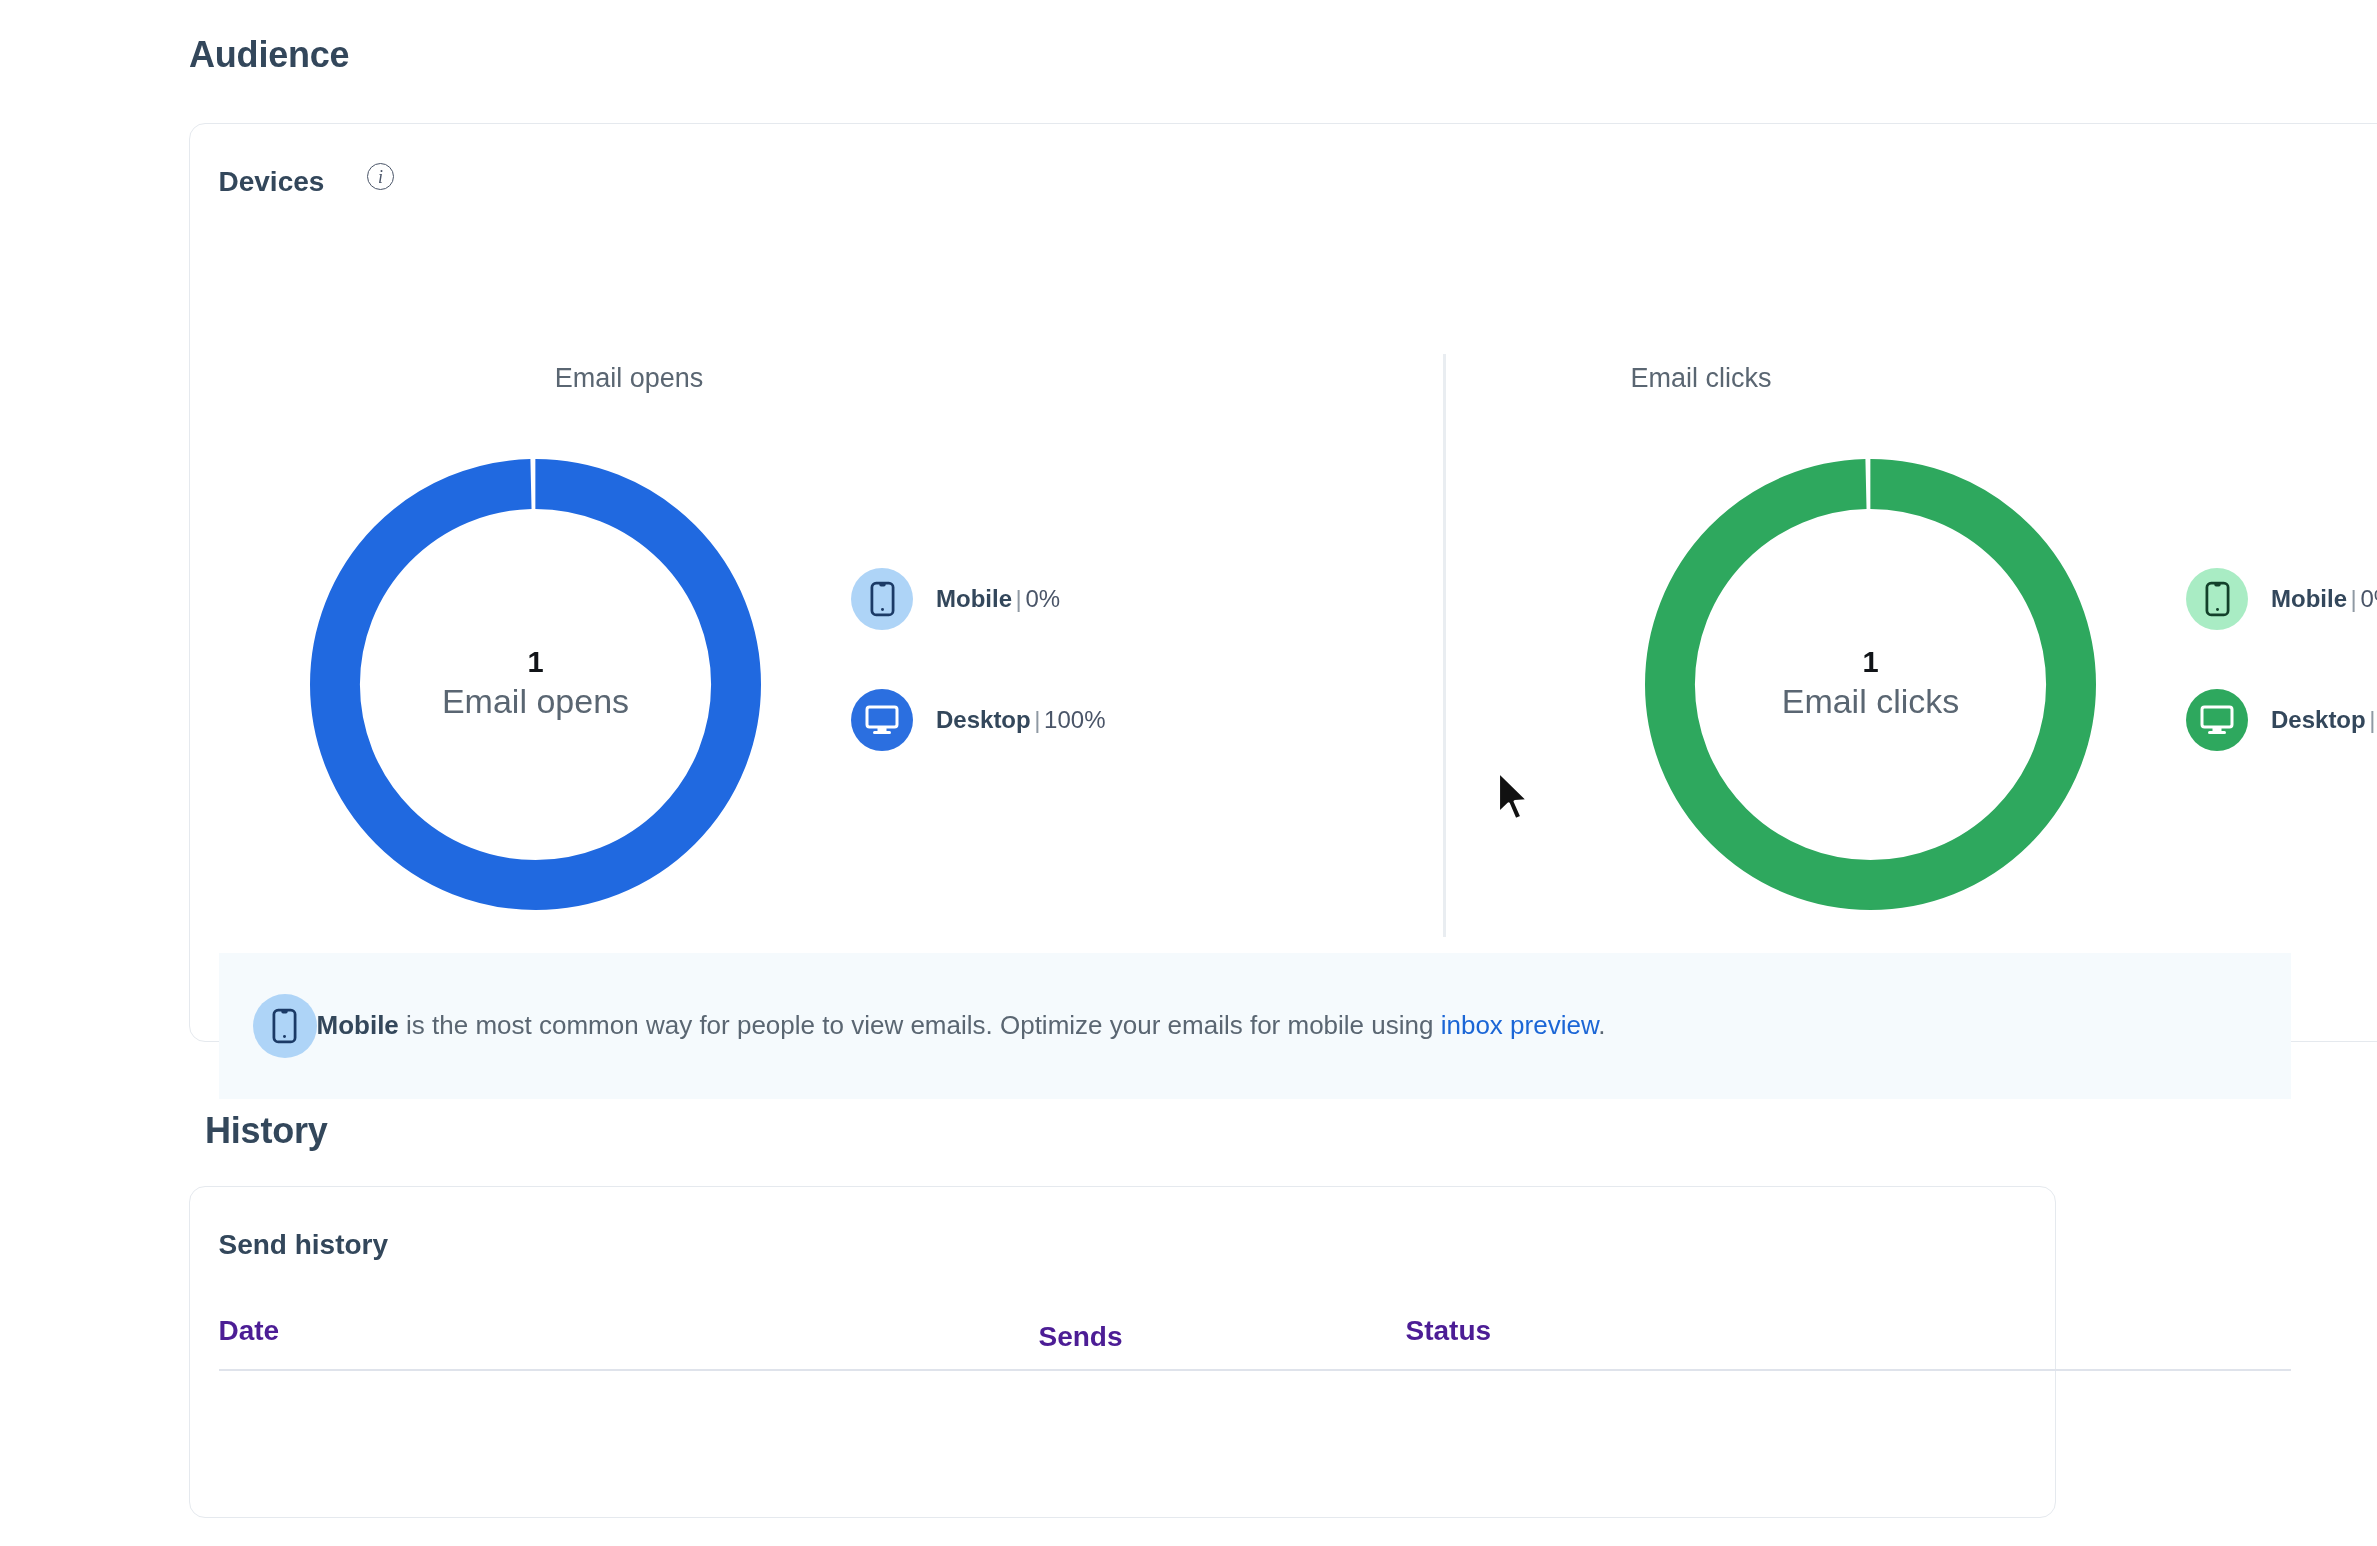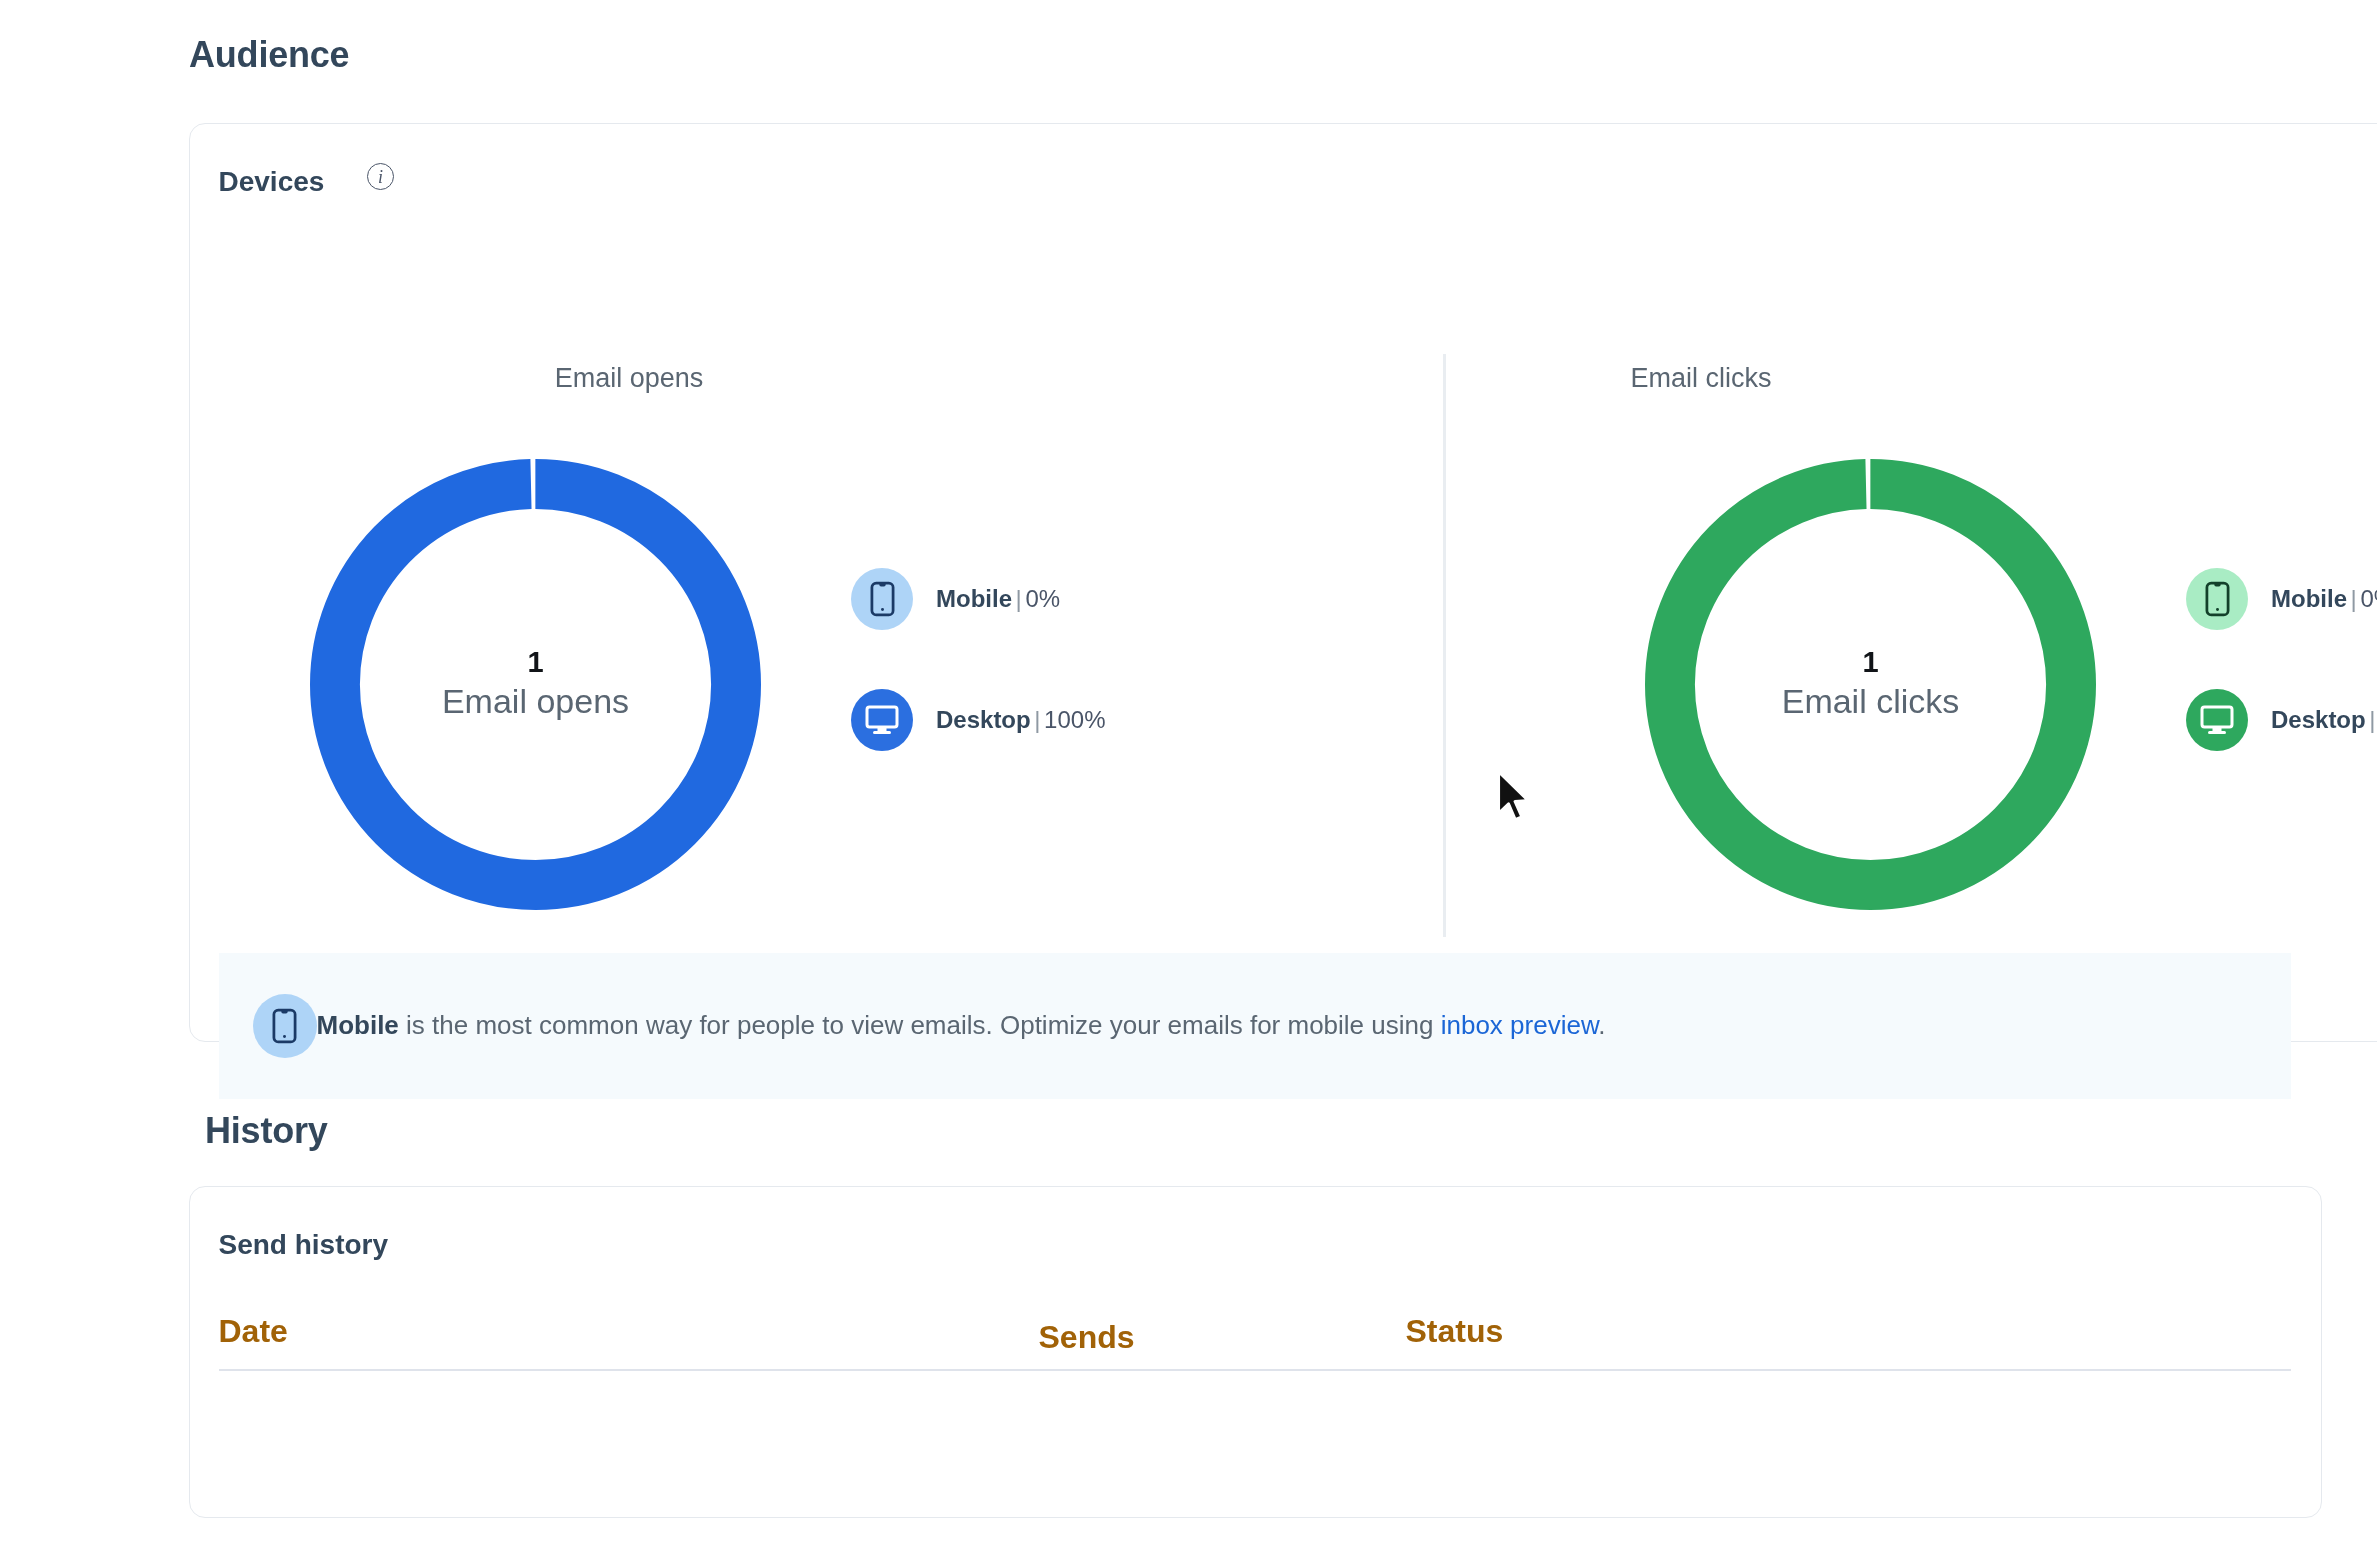--- a/index.html
+++ b/index.html
@@ -45,21 +45,21 @@
   }
   #devices-card {
     left: 189px;
     top: 123px;
     width: 2280px;
     height: 919px;
   }
   #history-card {
     left: 189px;
     top: 1186px;
-    width: 2133px;
+    width: 1867px;
     height: 332px;
   }
 
   .card-title {
     position: absolute;
     font-size: 28px;
     font-weight: 700;
     color: #33475b;
     line-height: 1;
   }
@@ -242,23 +242,23 @@
     border-bottom: 2.7px solid #dfe3eb;
   }
   .t-body {
     height: 98px;
   }
   .col-date   { width: 820px; }
   .col-sends  { width: 367px; margin-top: 12px; }
   .col-status { flex: 1; }
 
   .t-head .cell {
-    font-size: 32px;
+    font-size: 28px;
     font-weight: 700;
-    color: #a16207;
+    color: #4c1d95;
     line-height: 1;
   }
   .t-body .cell {
     font-size: 26px;
     font-weight: 400;
     color: #33475b;
     line-height: 1;
   }
   .t-body .cell a {
     color: #0b6efd;

